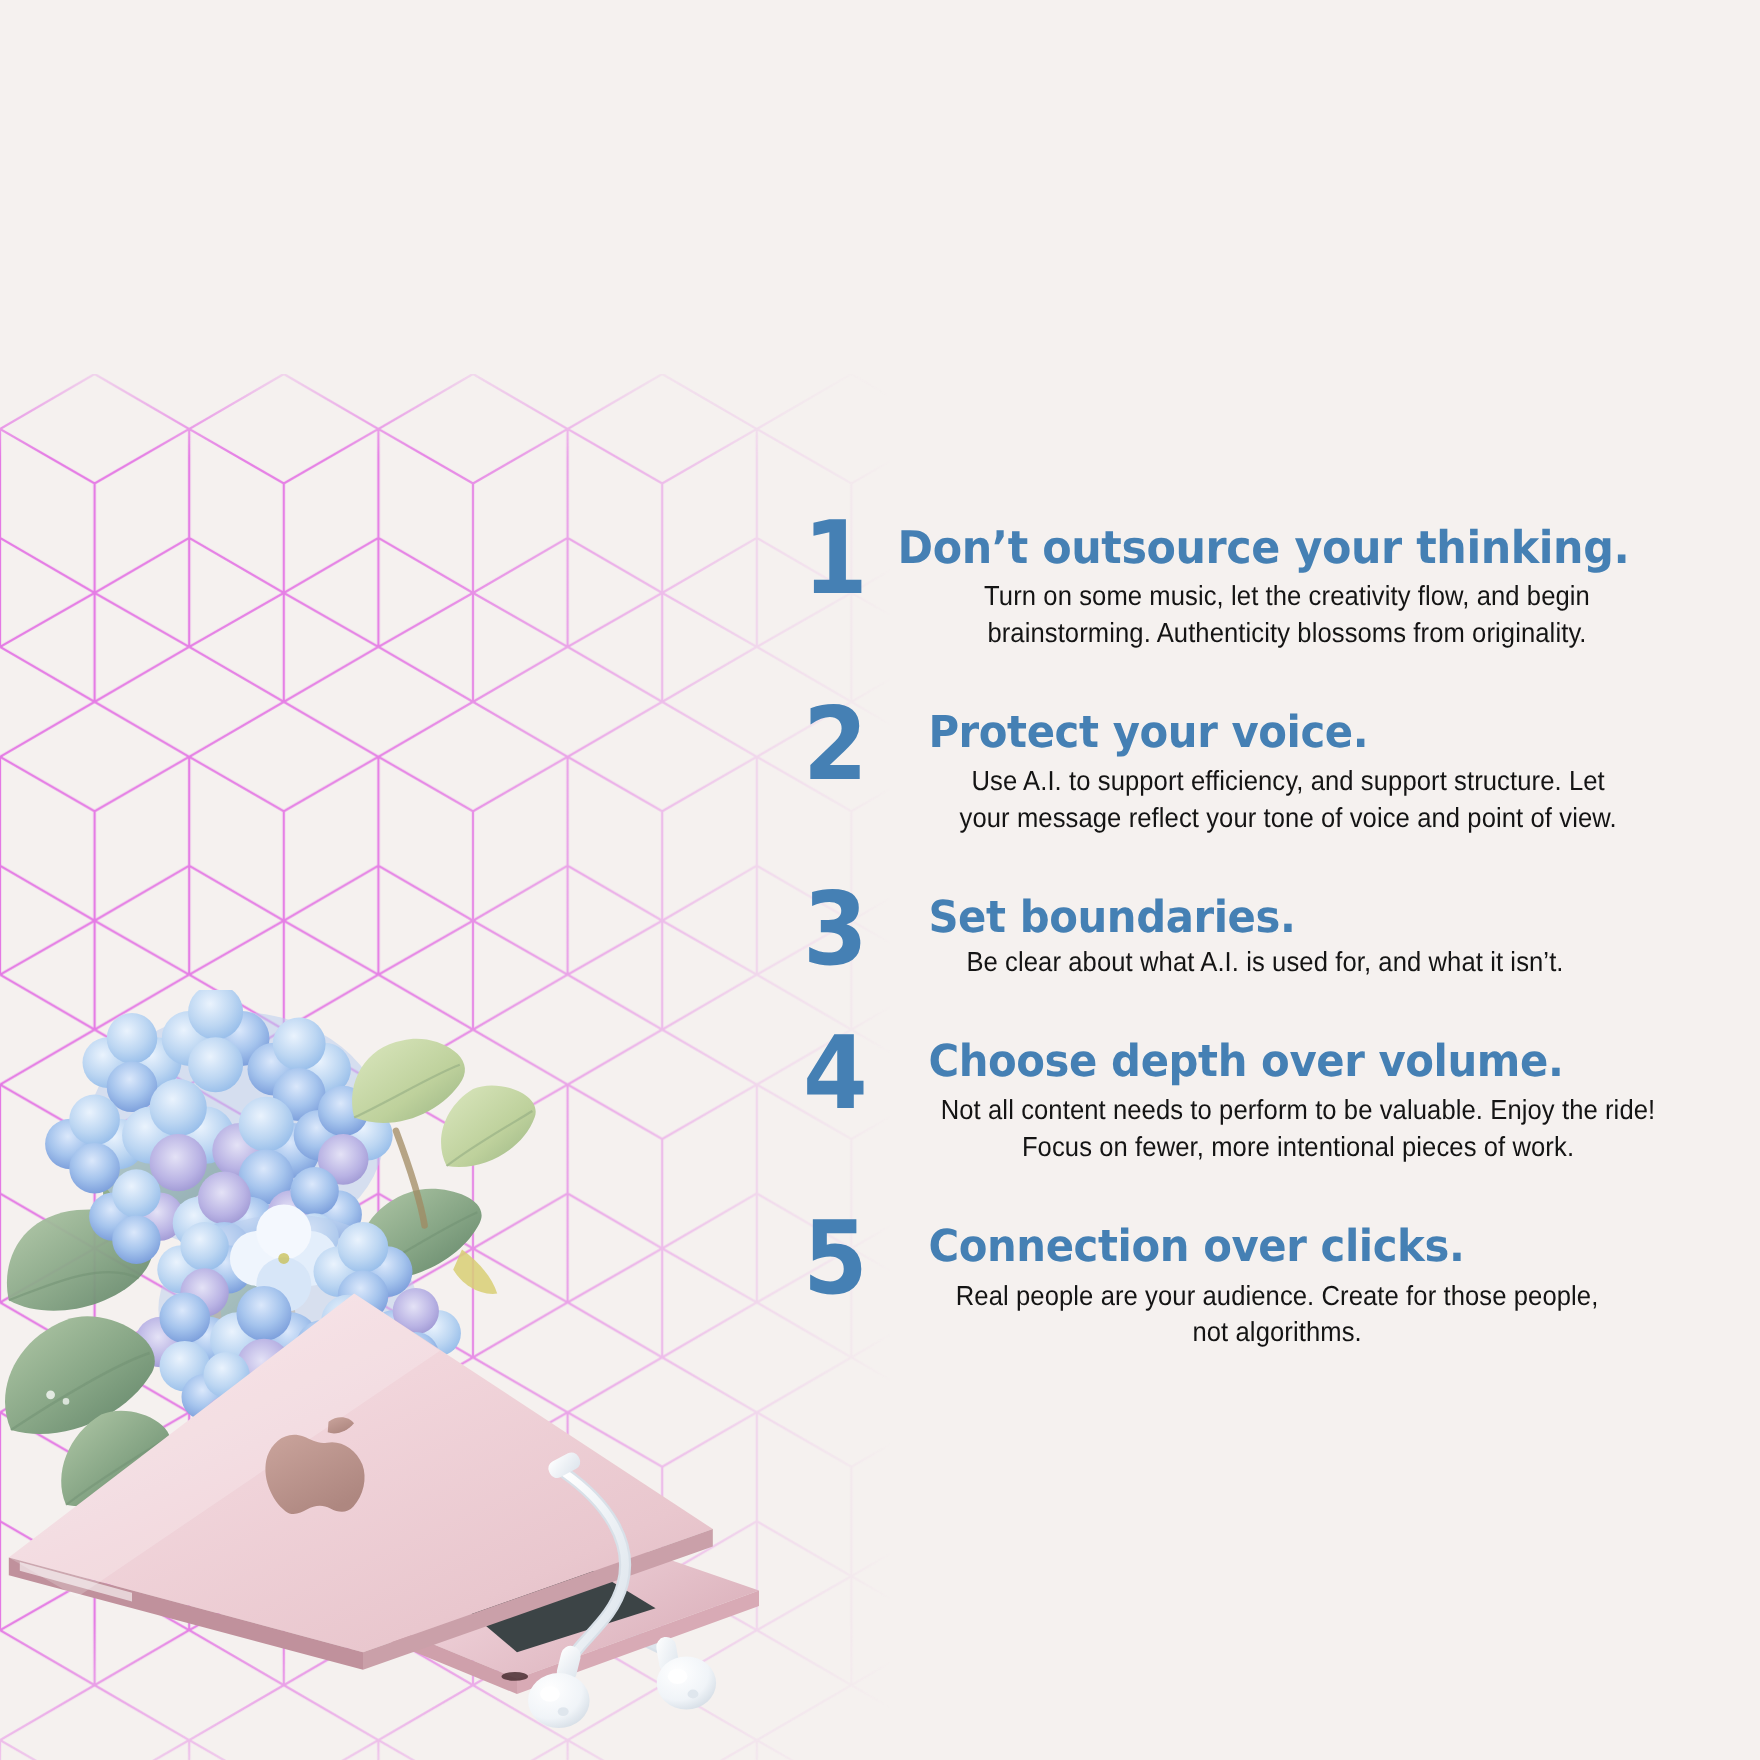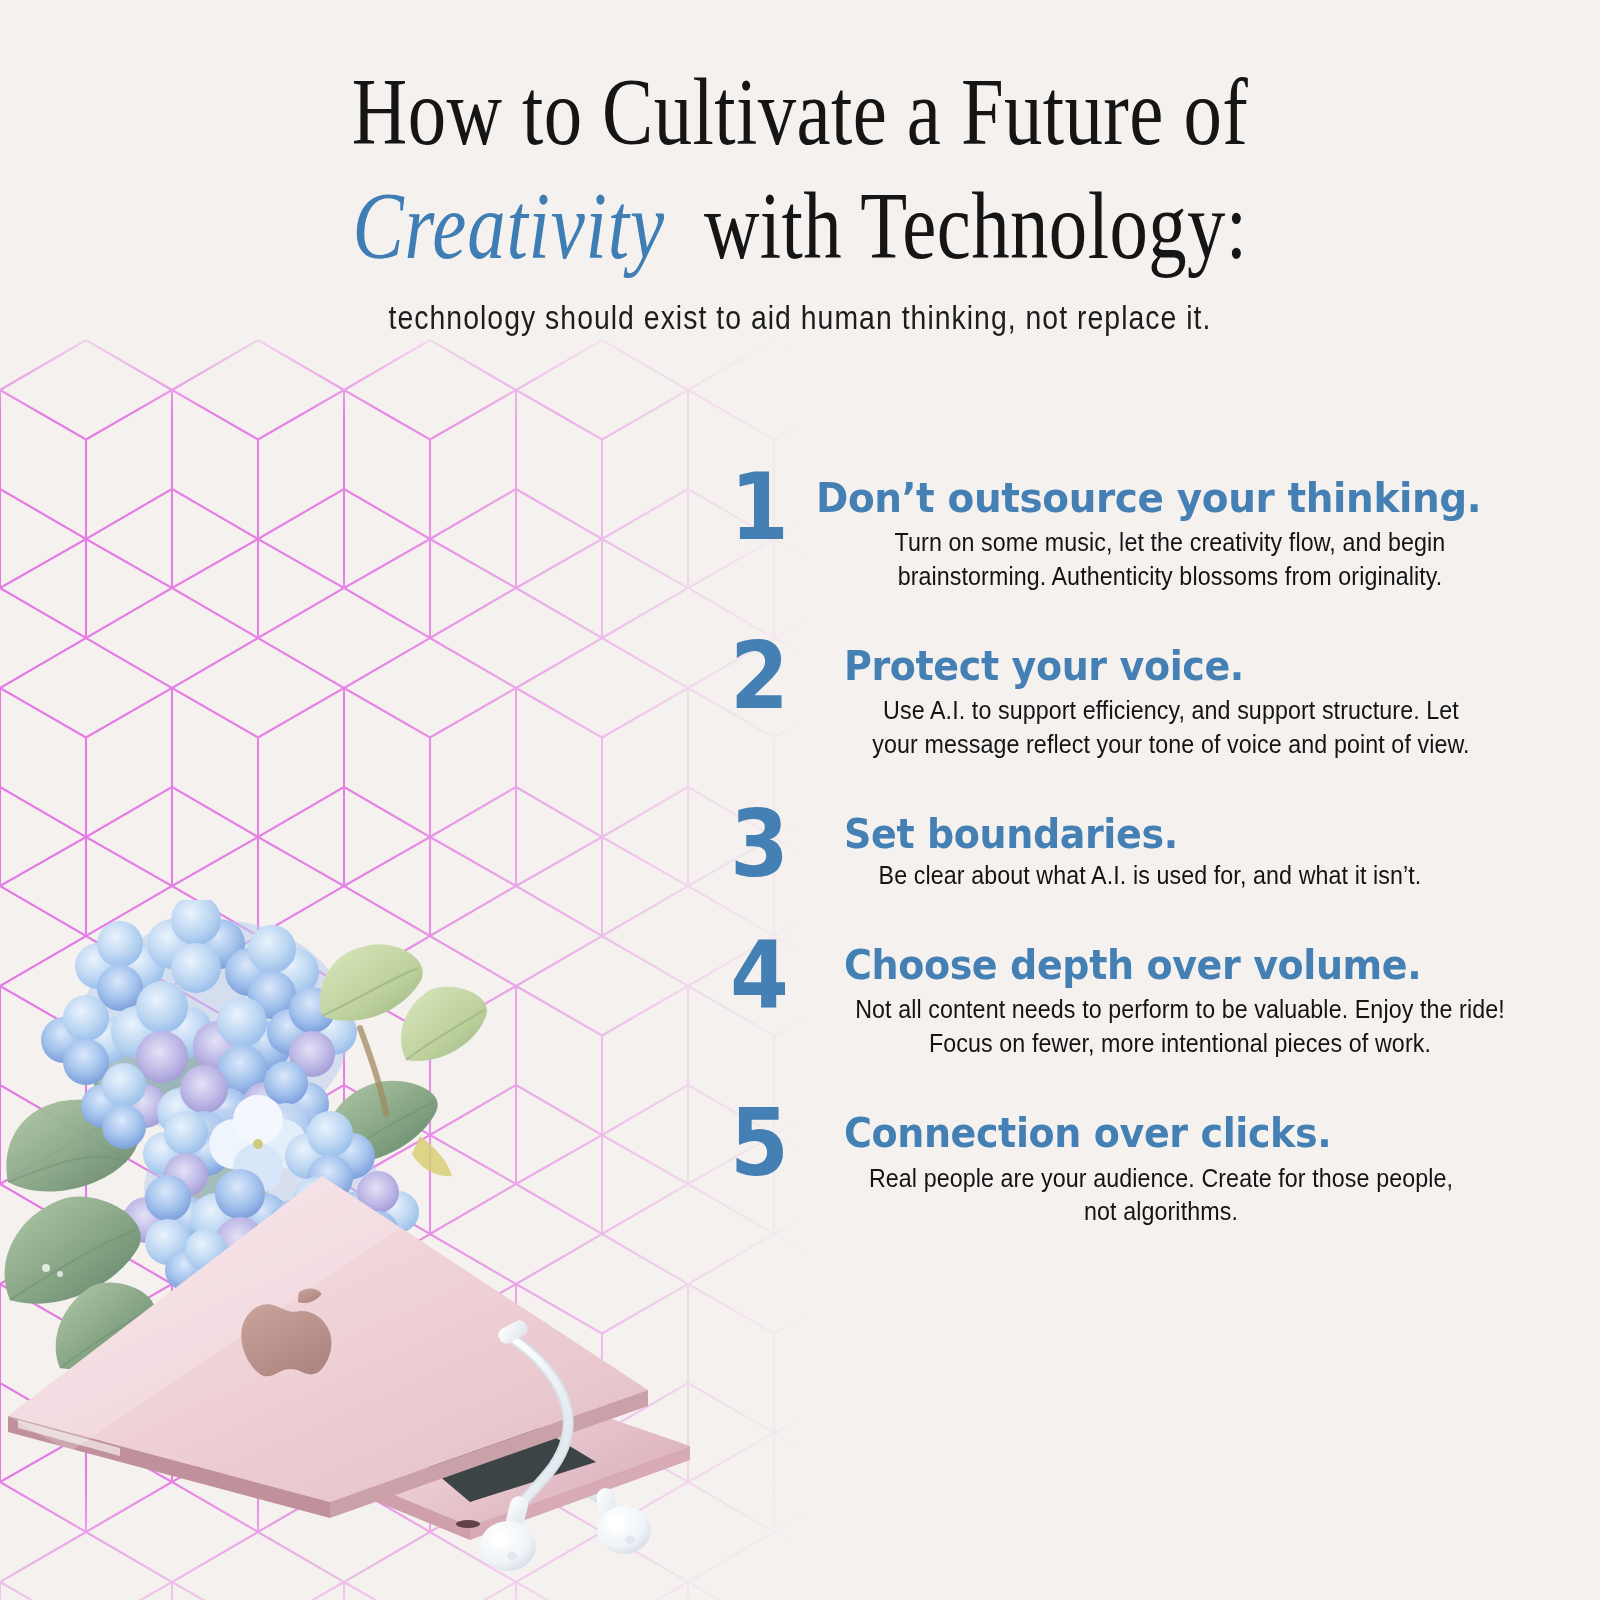--- a/index.html
+++ b/index.html
@@ -200,25 +200,20 @@
         </mask>
       </defs>
       <g mask="url(#fadeMask)">
         <g mask="url(#fadeMaskV)">
           <rect x="-90" y="-60" width="1000" height="1360" fill="url(#cubeTile)"></rect>
         </g>
       </g>
     </svg>
   </div>
 
-  <div class="title-block">
-    <div class="title-line l1">How to Cultivate a Future of</div>
-    <div class="title-line l2"><span class="title-accent">Creativity</span><span>&nbsp;&nbsp;</span><span>with Technology:</span></div>
-    <div class="subtitle">technology should exist to aid human thinking, not replace it.</div>
-  </div>
 
   <div class="list">
 
     <div class="list-item item-1">
       <div class="item-number">1</div>
       <div class="item-heading">Don’t outsource your thinking.</div>
       <div class="item-body">Turn on some music, let the creativity flow, and begin brainstorming. Authenticity blossoms from originality.</div>
     </div>
 
     <div class="list-item item-2">

